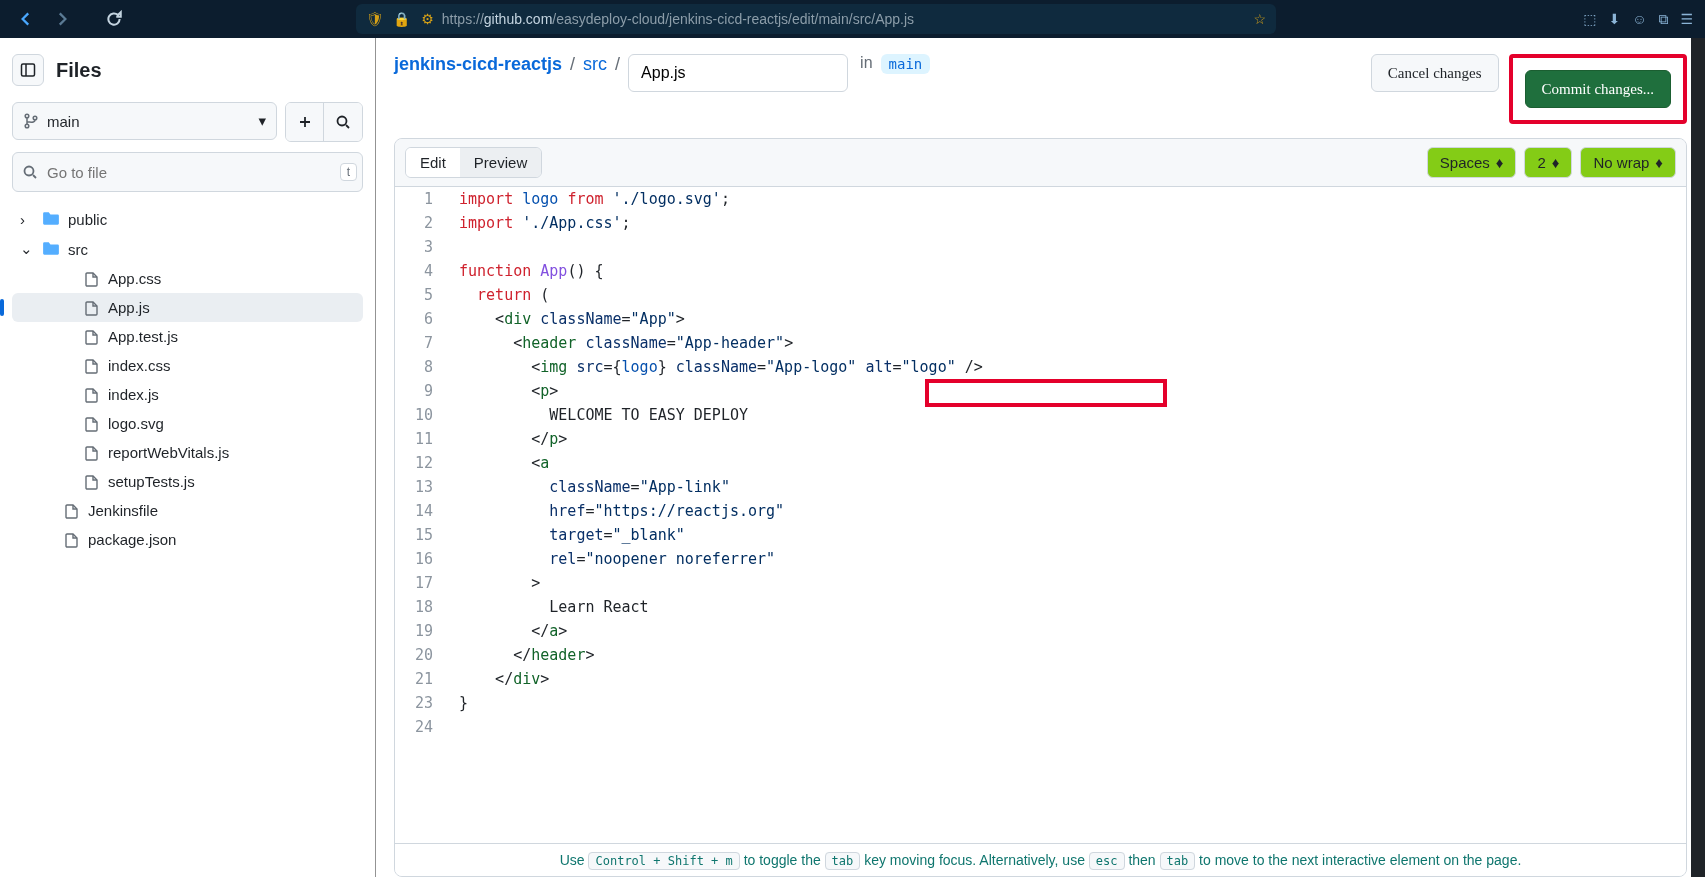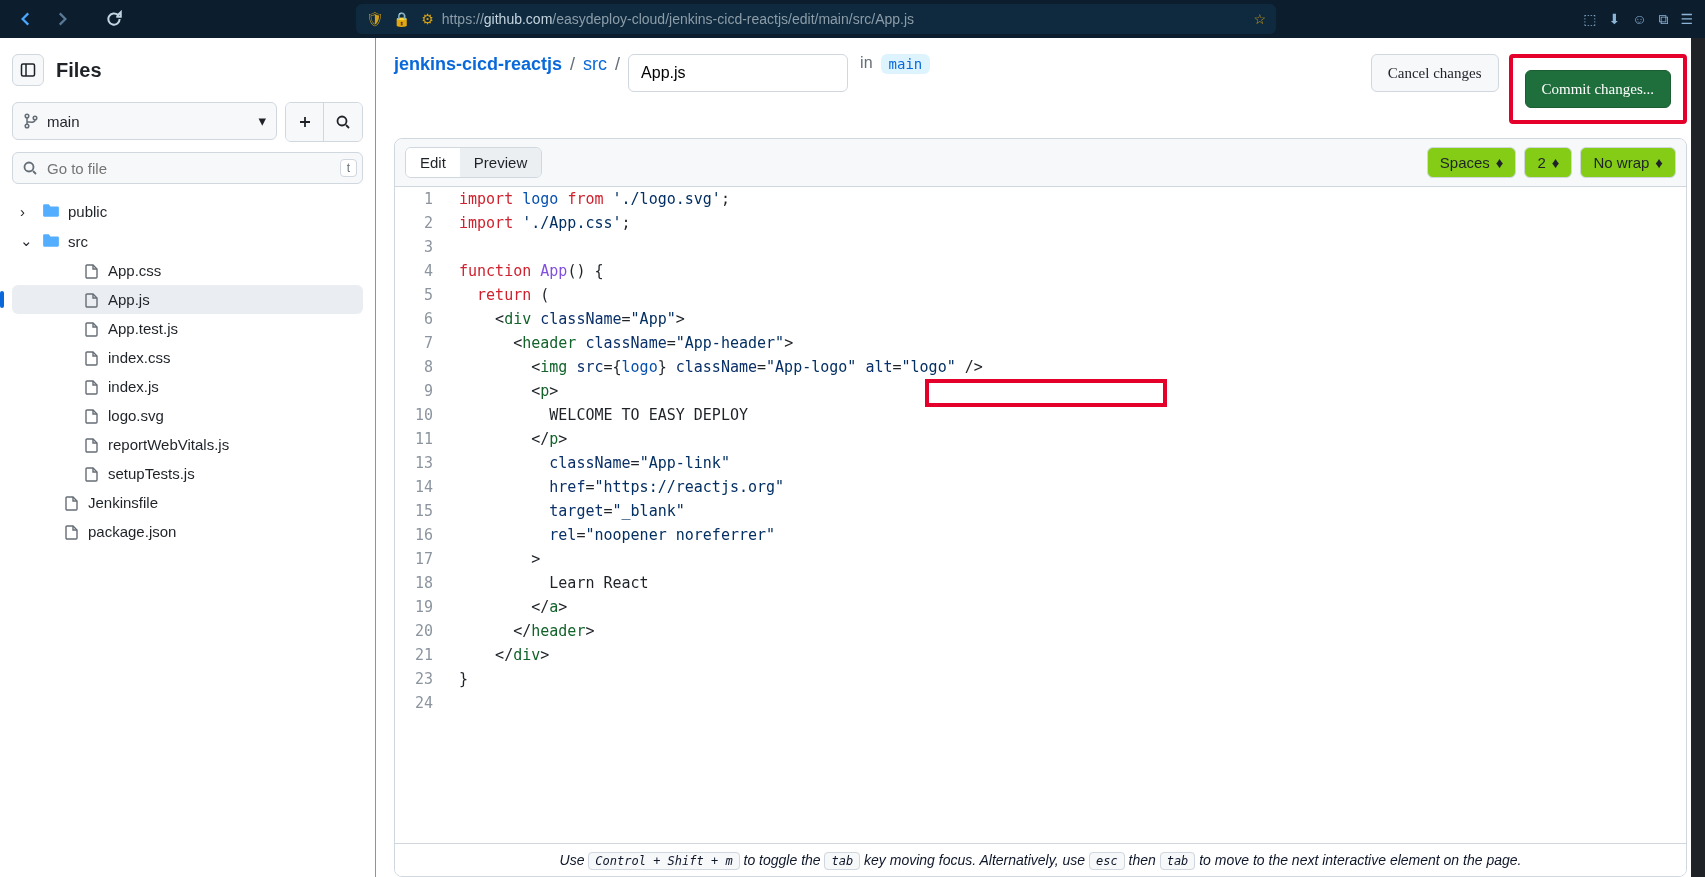--- a/index.html
+++ b/index.html
@@ -21,21 +21,21 @@
 .sidebar-title { font-size: 20px; font-weight: 600; }
 
 .branch-row { display: flex; gap: 8px; margin-bottom: 10px; }
 .branch-select { flex: 1; height: 38px; border: 1px solid #d0d7de; border-radius: 6px; background: #f6f8fa; display: flex; align-items: center; padding: 0 10px; gap: 8px; font-size: 15px; }
 .branch-select .caret { margin-left: auto; }
 .icon-btn-group { display: flex; border: 1px solid #d0d7de; border-radius: 6px; overflow: hidden; }
 .icon-btn { width: 38px; height: 38px; display: flex; align-items: center; justify-content: center; background: #f6f8fa; }
 .icon-btn:first-child { border-right: 1px solid #d0d7de; }
 
 .search-row { position: relative; margin-bottom: 12px; }
-.search-input { width: 100%; height: 32px; border: 1px solid #d0d7de; border-radius: 6px; padding: 0 20px 0 34px; font-size: 15px; background: #f6f8fa; }
+.search-input { width: 100%; height: 40px; border: 1px solid #d0d7de; border-radius: 6px; padding: 0 20px 0 34px; font-size: 15px; background: #f6f8fa; }
 .search-icon-left { position: absolute; left: 10px; top: 50%; transform: translateY(-50%); }
 .search-kbd { position: absolute; right: 6px; top: 50%; transform: translateY(-50%); border: 1px solid #d0d7de; border-radius: 4px; padding: 1px 6px; font-size: 12px; color: #656d76; background: #fff; }
 
 .tree { font-size: 15px; }
 .tree-item { display: flex; align-items: center; gap: 8px; padding: 6px 8px; border-radius: 6px; cursor: pointer; }
 .tree-item.active { background: #eaeef2; position: relative; }
 .tree-item.active::before { content:""; position:absolute; left:-12px; top:6px; bottom:6px; width:4px; background:#0969da; border-radius:2px;}
 .tree-chevron { width: 14px; display: inline-block; }
 .tree-indent-0 { padding-left: 8px; }
 .tree-indent-1 { padding-left: 30px; }
@@ -70,21 +70,21 @@
 .gutter { width: 54px; text-align: right; padding-right: 16px; color: #8c959f; user-select:none; flex-shrink:0;}
 .code-content { white-space: pre; padding-left: 10px; }
 .tok-kw { color: #cf222e; }
 .tok-fn { color: #8250df; }
 .tok-str { color: #032f62; }
 .tok-tag { color: #116329; }
 .tok-attr { color: #0a3069; }
 .tok-prop { color: #0550ae; }
 .highlight-code-1 { position:absolute; left: 530px; top: 192px; width: 242px; height: 28px; border: 4px solid #e4002b; pointer-events:none;}
 
-.footer-hint { padding: 8px 14px; border-top: 1px solid #d0d7de; background:#fff; font-size:14px; color:#0f172a; text-align:center;font-style:italic;}
+.footer-hint { padding: 8px 14px; border-top: 1px solid #d0d7de; background:#fff; font-size:14px; color:#0f766e; text-align:center;}
 .kbd { border:1px solid #d0d7de; border-radius:4px; padding:1px 6px; font-family: ui-monospace,monospace; font-size:12px; background:#f6f8fa;}
 
 .right-scrollbar { position:absolute; right:0; top:0; bottom:0; width:14px; background:#1f2328;}
 
 svg { display: block; }
 </style>
 </head>
 <body>
 
 <div class="browser-bar">
@@ -374,20 +374,24 @@
           </div>
           <div class="code-line">
             <div class="gutter">10</div>
             <div class="code-content">          WELCOME TO EASY DEPLOY</div>
           </div>
           <div class="code-line">
             <div class="gutter">11</div>
             <div class="code-content">        &lt;/<span class="tok-tag">p</span>&gt;</div>
           </div>
           <div class="code-line">
+            <div class="gutter">12</div>
+            <div class="code-content">        &lt;<span class="tok-tag">a</span></div>
+          </div>
+          <div class="code-line">
             <div class="gutter">13</div>
             <div class="code-content">          <span class="tok-attr">className</span>=<span class="tok-str">"App-link"</span></div>
           </div>
           <div class="code-line">
             <div class="gutter">14</div>
             <div class="code-content">          <span class="tok-attr">href</span>=<span class="tok-str">"https://reactjs.org"</span></div>
           </div>
           <div class="code-line">
             <div class="gutter">15</div>
             <div class="code-content">          <span class="tok-attr">target</span>=<span class="tok-str">"_blank"</span></div>

